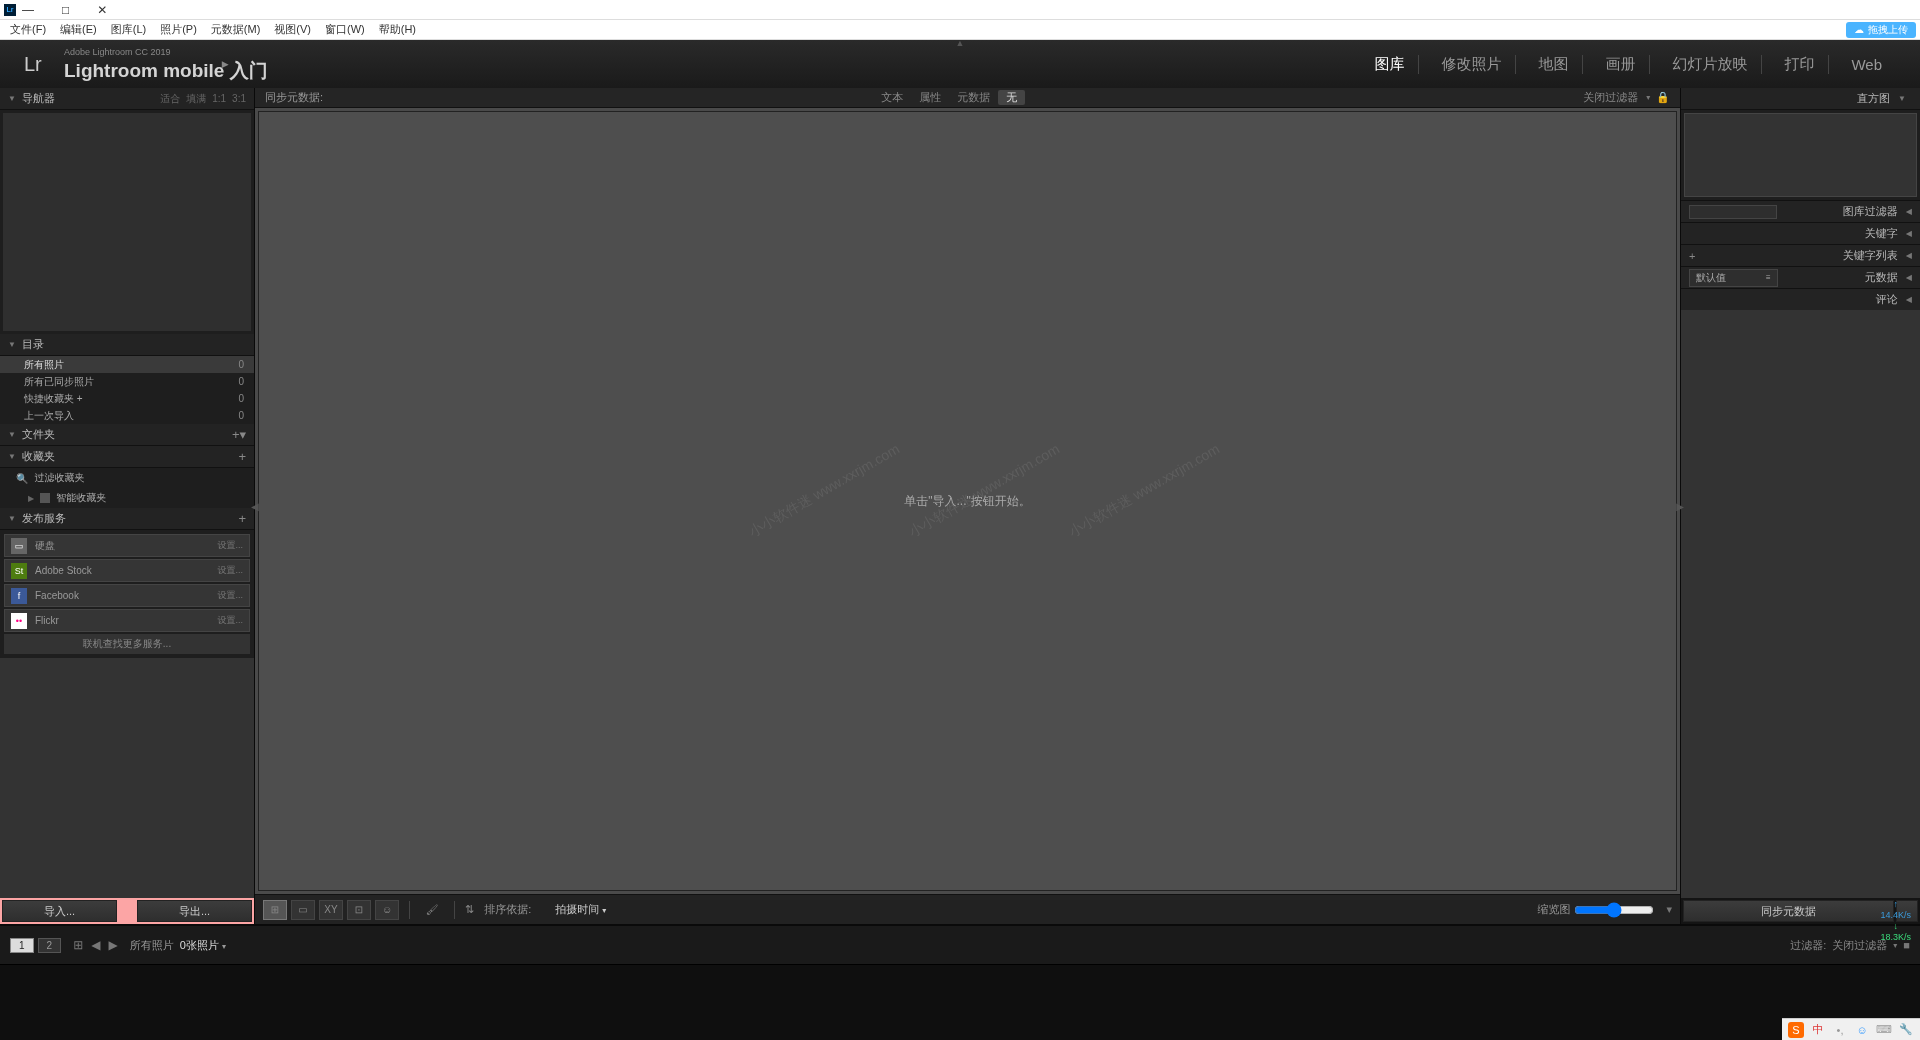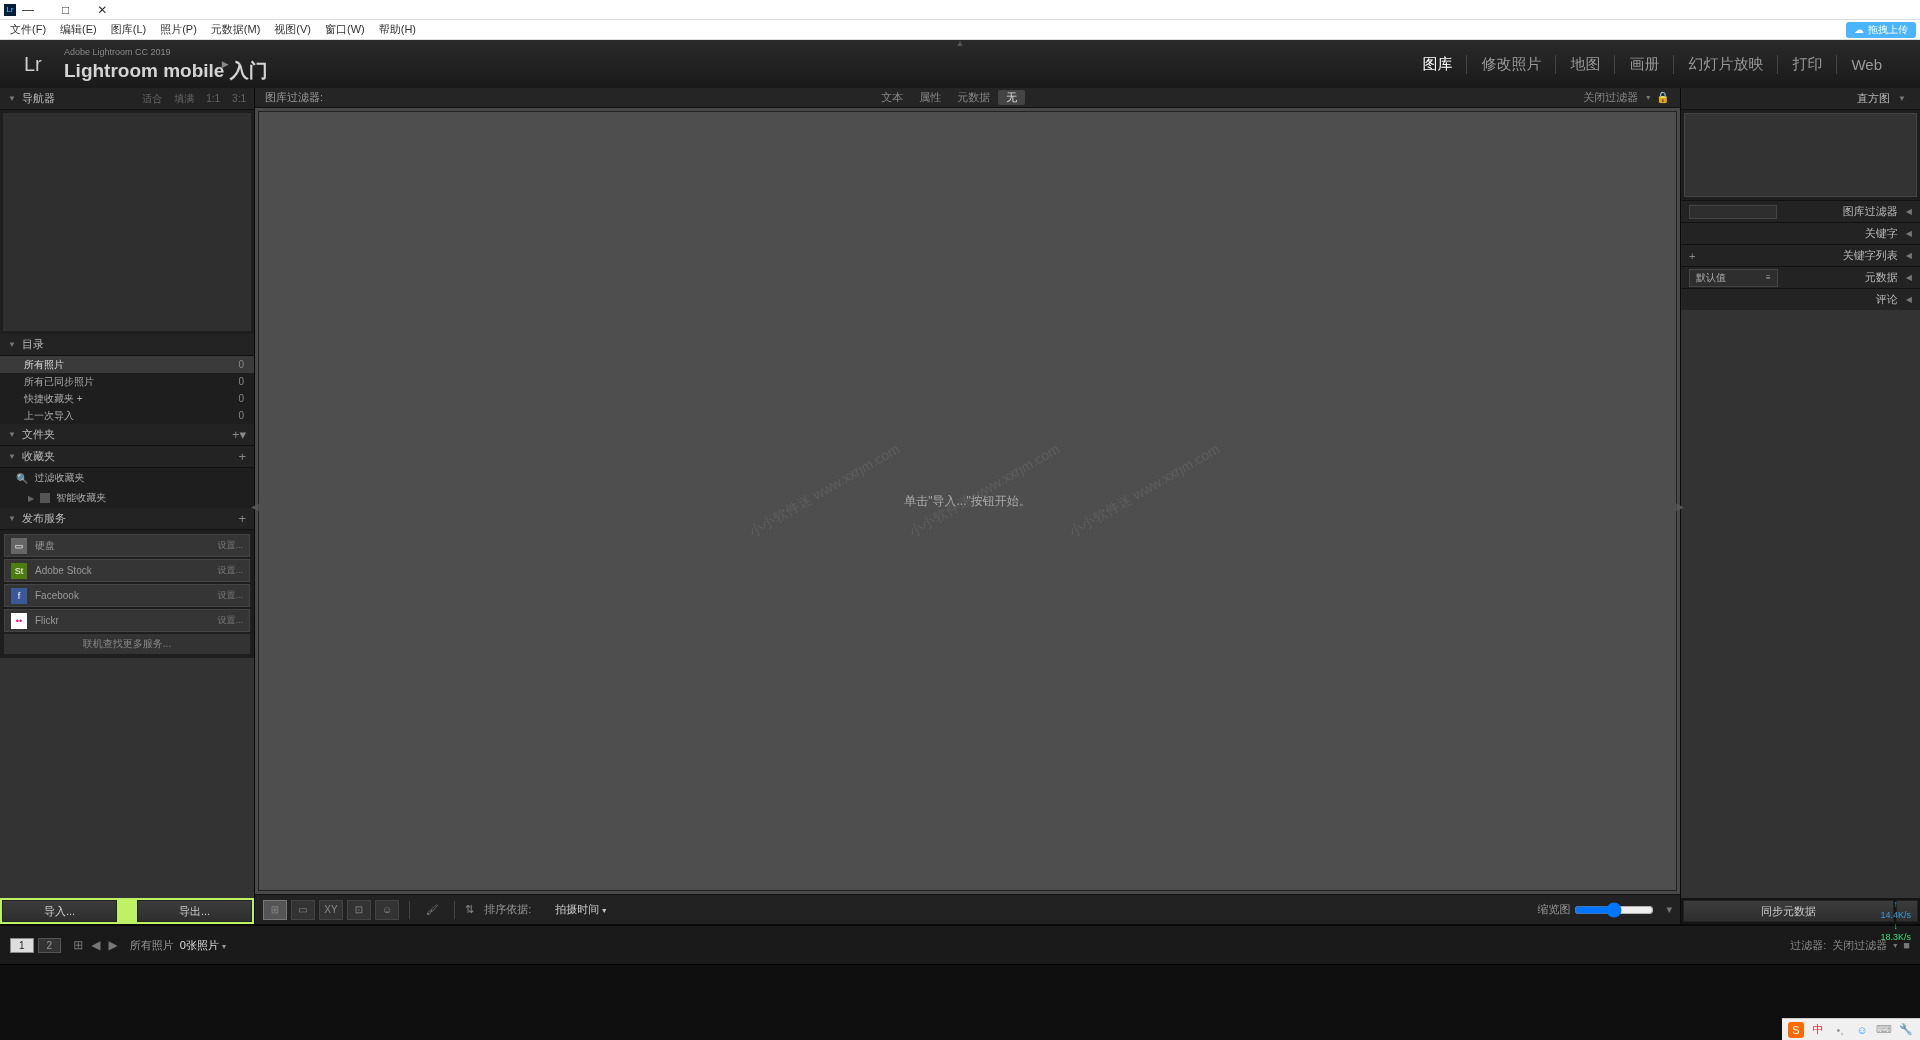--- a/index.html
+++ b/index.html
@@ -11,49 +11,49 @@
 .titlebar .winbtn{color:#333;font-size:12px;cursor:pointer}
 .menubar{height:20px;background:#fff;display:flex;align-items:center;padding:0 4px;gap:2px;border-bottom:1px solid #ddd}
 .menubar .mitem{padding:2px 6px;color:#333;font-size:11px;cursor:pointer}
 .menubar .upload-badge{margin-left:auto;background:#4ab4ff;color:#fff;padding:1px 8px;border-radius:3px;font-size:10px;display:flex;align-items:center;gap:4px}
 .app{background:#1a1a1a;height:1000px;display:flex;flex-direction:column}
 .header{height:48px;background:linear-gradient(#2a2a2a,#1a1a1a);display:flex;align-items:center;padding:0 24px;position:relative}
 .header .lr{color:#ccc;font-size:20px;font-weight:300;margin-right:10px}
 .header .ver{font-size:9px;color:#888;position:absolute;left:64px;top:7px}
 .header .mob{color:#d4d4d4;font-size:19px;font-weight:700;position:absolute;left:64px;top:18px}
 .header .play{color:#888;margin-left:140px;font-size:9px}
-.header .modules{margin-left:auto;display:flex;align-items:center;gap:0}
+.header .modules{margin-left:auto;display:flex;align-items:center;gap:8px}
 .header .mod{color:#999;font-size:15px;padding:0 14px;border-right:1px solid #444;cursor:pointer}
 .header .mod:last-child{border-right:none}
 .header .mod.active{color:#fff}
 .header .collapse-top{position:absolute;left:50%;top:-2px;color:#555;font-size:9px;transform:translateX(-50%)}
 .main{flex:1;display:flex;min-height:0}
 .leftpanel{width:255px;background:#1e1e1e;display:flex;flex-direction:column;border-right:1px solid #0a0a0a}
 .rightpanel{width:240px;background:#1e1e1e;display:flex;flex-direction:column;border-left:1px solid #0a0a0a}
 .center{flex:1;background:#4a4a4a;display:flex;flex-direction:column}
 .panel-hdr{background:#232323;height:22px;display:flex;align-items:center;padding:0 8px;color:#bbb;font-size:11px;border-bottom:1px solid #111}
 .panel-hdr .tri{color:#777;margin-right:6px;font-size:8px}
 .panel-hdr .sp{flex:1}
-.panel-hdr .opt{color:#666;font-size:10px;margin-left:12px}
+.panel-hdr .opt{color:#666;font-size:10px;margin-left:6px}
 .panel-hdr .plus{color:#888;font-size:13px}
 .nav-preview{height:218px;background:#2f2f2f;margin:3px}
 .catalog{background:#1e1e1e}
 .cat-item{height:17px;display:flex;align-items:center;padding:0 10px 0 24px;color:#aaa;font-size:10px;cursor:pointer}
 .cat-item.sel{background:#3a3a3a;color:#ddd}
 .cat-item .cnt{margin-left:auto;color:#888}
 .collection-item{height:20px;display:flex;align-items:center;padding:0 10px 0 16px;color:#aaa;font-size:10px}
 .collection-item .tri2{color:#666;margin-right:6px;font-size:8px}
 .collection-item .box{width:10px;height:10px;background:#555;margin-right:6px}
 .pubsvc{padding:2px}
 .pub-item{height:23px;background:#353535;margin:2px;display:flex;align-items:center;padding:0 6px;color:#999;font-size:10px;border:1px solid #444;cursor:pointer}
 .pub-item .picon{width:16px;height:16px;margin-right:8px;display:flex;align-items:center;justify-content:center;font-size:9px;color:#fff}
 .pub-item .setup{margin-left:auto;color:#777;font-size:9px}
 .pub-more{height:20px;background:#333;margin:2px;display:flex;align-items:center;justify-content:center;color:#888;font-size:10px;cursor:pointer}
 .leftspacer{flex:1;background:#333}
-.import-btns{height:26px;display:flex;gap:20px;padding:2px;background:#bef264}
+.import-btns{height:26px;display:flex;gap:20px;padding:2px;background:#fca5a5}
 .import-btns button{flex:1;background:linear-gradient(#3c3c3c,#2e2e2e);border:1px solid #222;color:#ccc;font-size:11px;cursor:pointer}
 .filterbar{height:20px;background:#252525;display:flex;align-items:center;padding:0 10px;color:#999;font-size:11px;border-bottom:1px solid #111}
 .filterbar .sp{flex:1}
 .filterbar .fopt{color:#888;padding:0 8px;cursor:pointer}
 .filterbar .fopt.act{background:#444;color:#ddd;border-radius:2px}
 .filterbar .lock{color:#777;margin-left:6px}
 .viewarea{flex:1;display:flex;align-items:center;justify-content:center;position:relative;margin:3px;background:#4e4e4e;border:1px solid #222}
 .viewarea .hint{color:#aaa;font-size:12px}
 .watermark{position:absolute;color:rgba(140,140,140,0.25);font-size:14px;transform:rotate(-30deg);pointer-events:none}
 .toolbar{height:30px;background:#222;display:flex;align-items:center;padding:0 8px;gap:4px;border-top:1px solid #111}
@@ -229,21 +229,21 @@
 
       <div class="leftspacer"></div>
       <div class="import-btns">
         <button>导入...</button>
         <button>导出...</button>
       </div>
     </div>
 
     <div class="center">
       <div class="filterbar">
-        <span>图库过滤器:</span>
+        <span>同步元数据:</span>
         <span class="sp"></span>
         <span class="fopt">文本</span>
         <span class="fopt">属性</span>
         <span class="fopt">元数据</span>
         <span class="fopt act">无</span>
         <span class="sp"></span>
         <span class="fopt">关闭过滤器</span>
         <span style="color:#777;font-size:8px">▾</span>
         <span class="lock">🔒</span>
       </div>

